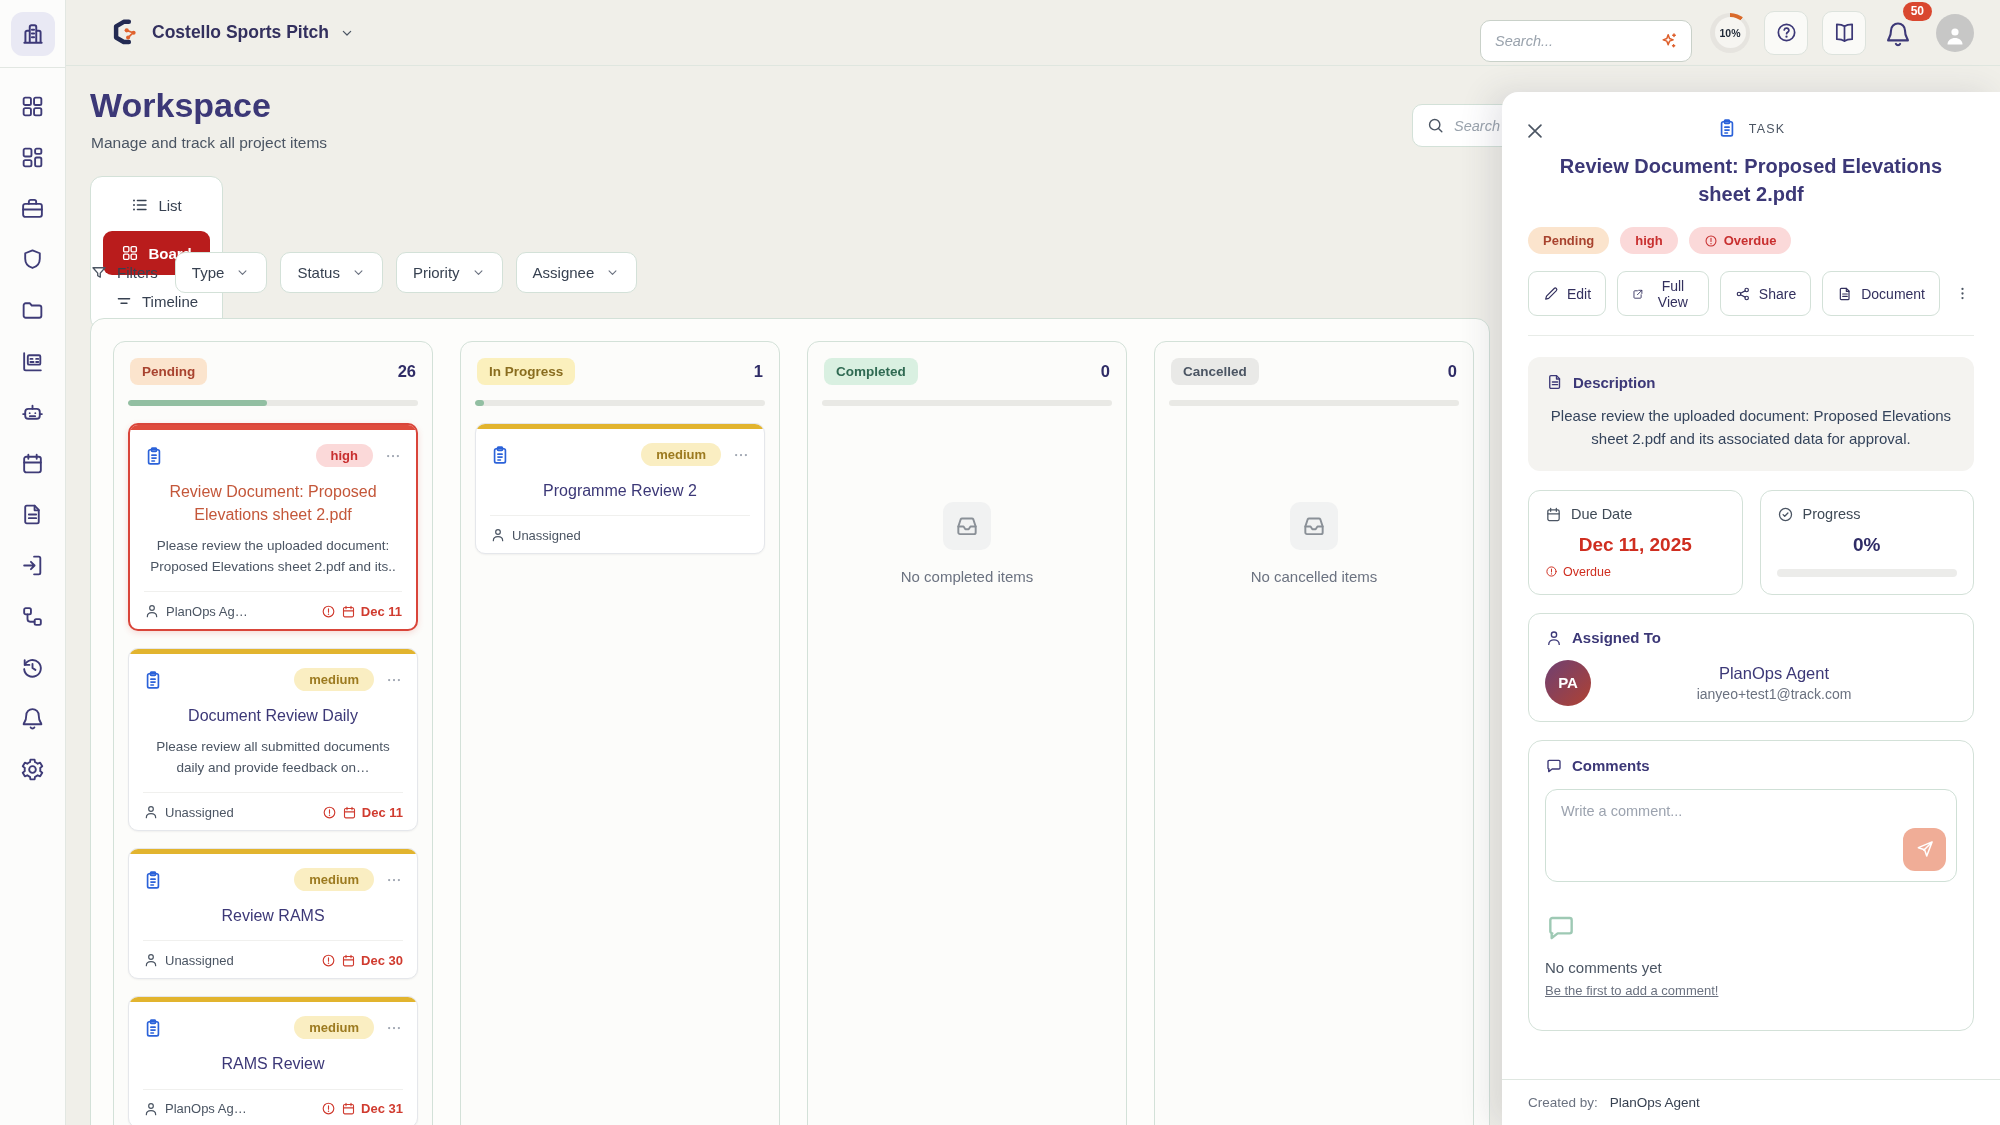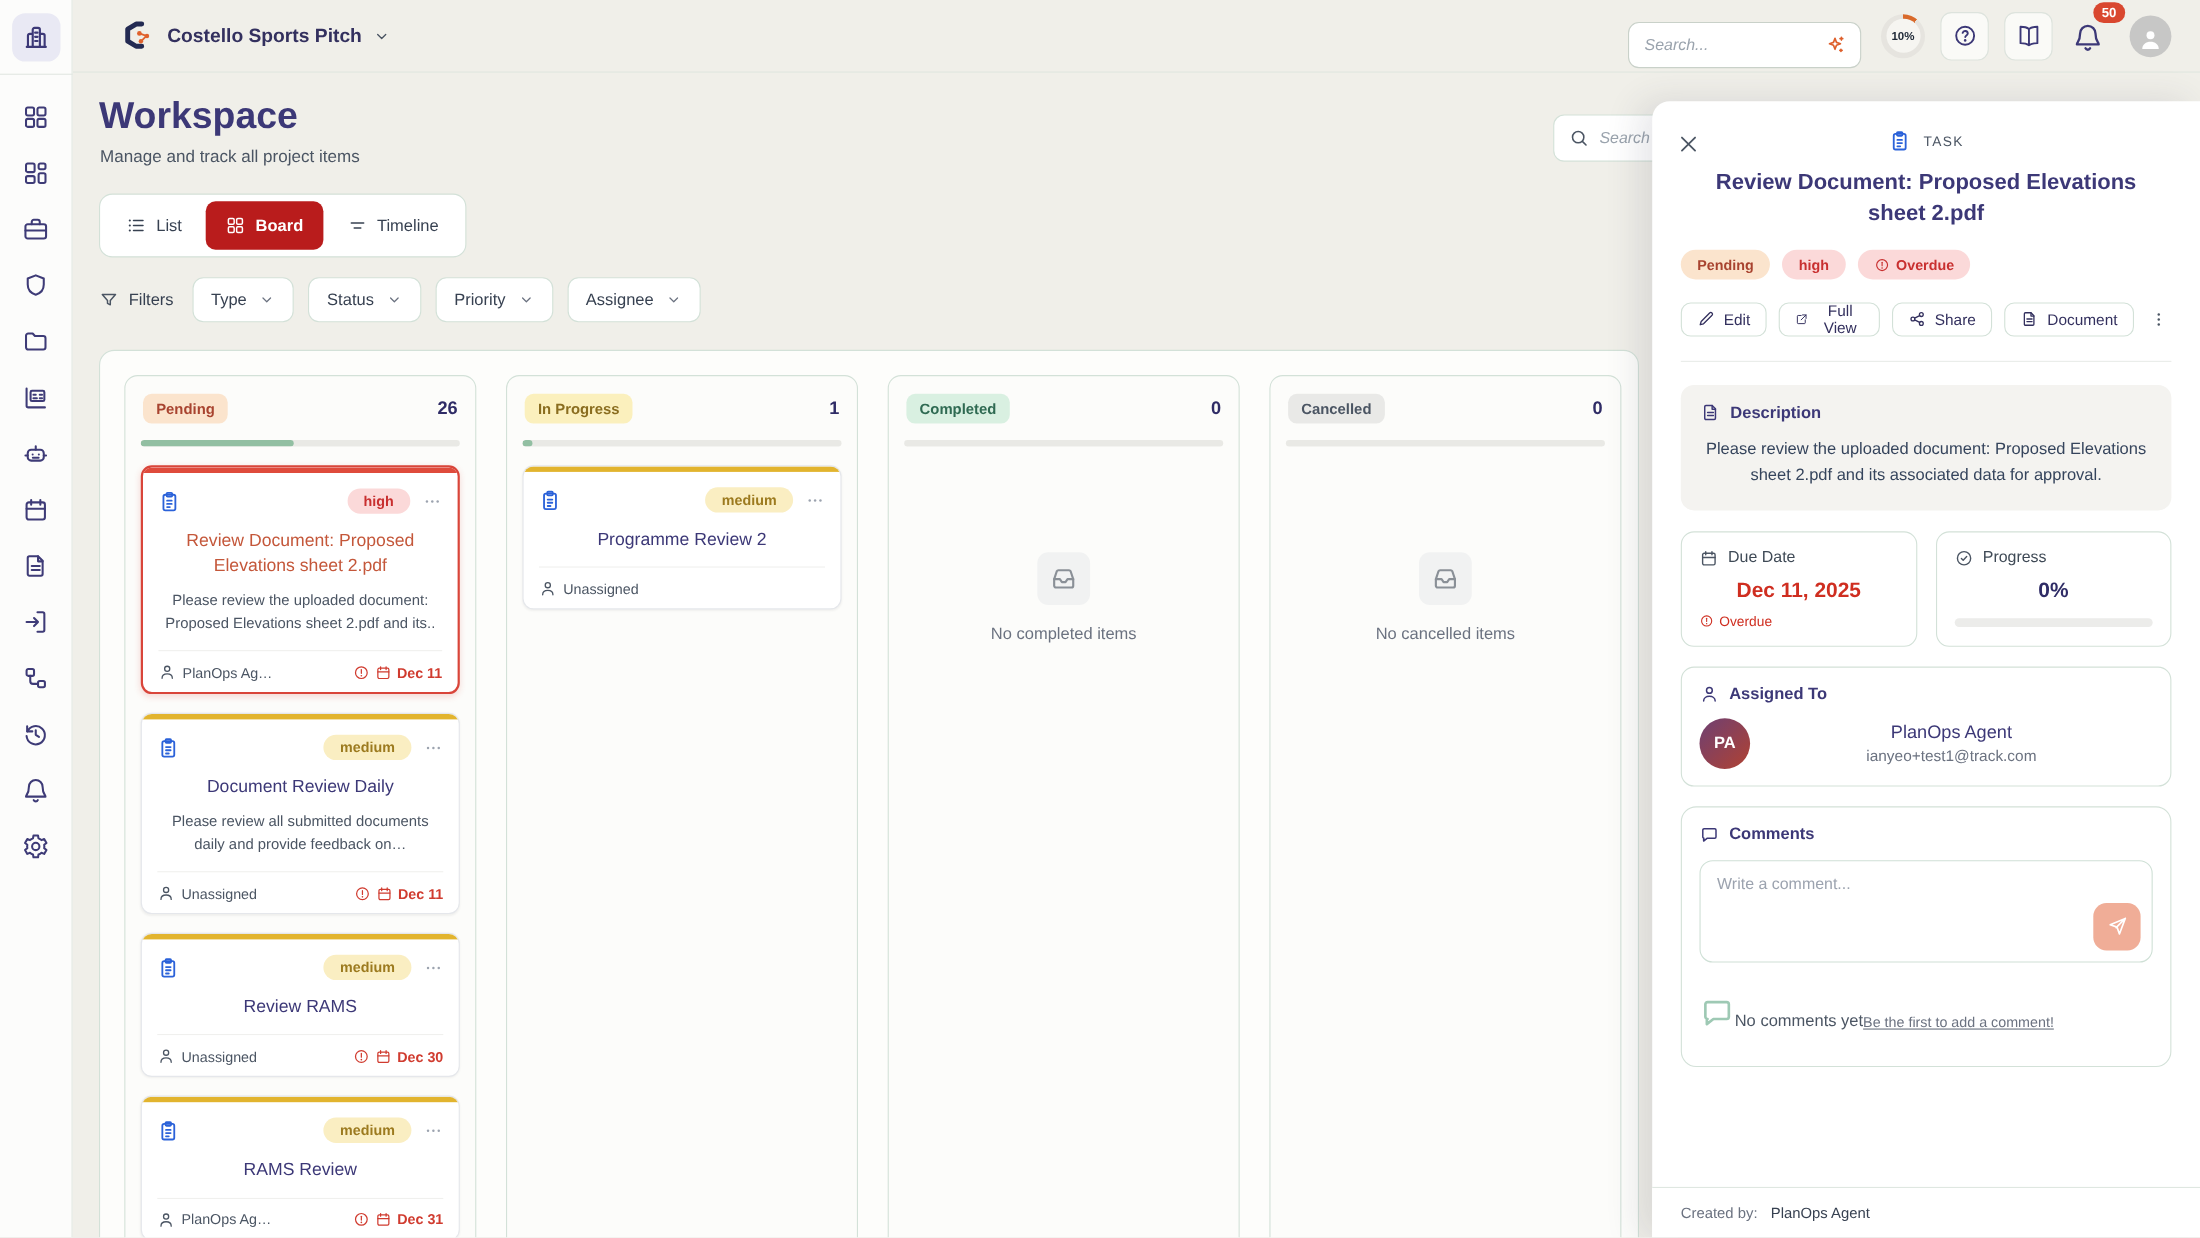--- a/index.html
+++ b/index.html
@@ -34,21 +34,21 @@
   .bellwrap { position:relative; margin-left:18px; width:34px; height:34px; color:#3c3877; cursor:pointer; }
   .bellwrap svg { width:28px; height:28px; margin-top:4px; }
   .bell-badge { position:absolute; top:-14px; right:-14px; background:#d9472f; color:#fff; font-size:12px; font-weight:700; padding:2.5px 8px; border-radius:11px; }
   .avatar { margin-left:18px; width:38px; height:38px; border-radius:50%; background:#c7c7c6; color:#fff; display:grid; place-items:center; overflow:hidden; cursor:pointer; }
   .avatar svg { width:24px; height:24px; margin-top:4px; }
 
   
   .h1 { position:absolute; left:90px; top:86px; font-size:34px; font-weight:700; color:#3c3877; }
   .subtitle { position:absolute; left:91px; top:134px; font-size:15.5px; color:#4b5563; }
 
-  .tabs { position:absolute; left:90px; top:176px; display:inline-flex; align-items:center; background:#fff; border:1px solid #d3e1d8; border-radius:12px; padding:6px; gap:4px; }
+  .tabs { position:absolute; left:90px; top:176px; display:inline-flex; align-items:center; background:#fff; border:1px solid #d3e1d8; border-radius:12px; padding:6px; gap:4px;flex-direction:column; }
   .tab { display:flex; align-items:center; gap:9px; padding:0 18px; height:44px; border-radius:9px; color:#374151; font-size:15px; cursor:pointer; }
   .tab svg { width:18px; height:18px; }
   .tab.active { background:#b91c1c; color:#fff; font-weight:700; }
 
   .filters { position:absolute; left:90px; top:252px; display:flex; align-items:center; gap:13px; }
   .filters-label { display:flex; align-items:center; gap:9px; color:#374151; font-size:15px; margin-right:4px; }
   .filters-label svg { width:18px; height:18px; color:#4b5563; }
   .fbtn { height:41px; padding:0 16px; background:#fff; border:1px solid #d3e1d8; border-radius:10px; display:flex; align-items:center; gap:11px; color:#374151; font-size:15px; cursor:pointer; }
   .fbtn svg { width:15px; height:15px; color:#6b7280; }
 
@@ -101,21 +101,21 @@
   .p-type .clip { width:22px; height:22px; }
   .p-type-label { font-size:12.5px; letter-spacing:1.2px; color:#4b5563; }
   .p-title { text-align:center; color:#3c3877; font-size:20px; font-weight:700; line-height:1.4; margin-top:12px; padding:0 18px; }
   .p-badges { display:flex; gap:11px; margin-top:19px; }
   .pb { font-size:13px; font-weight:700; padding:6px 15px; border-radius:999px; display:flex; align-items:center; gap:6px; }
   .pb svg { width:14px; height:14px; }
   .pb.pending { background:#fbe4cd; color:#a8432f; }
   .pb.high    { background:#fbd9d9; color:#c82f2f; }
   .pb.overdue { background:#fbd9d9; color:#c82f2f; }
   .p-actions { display:flex; gap:11px; margin-top:17px; align-items:center; padding-bottom:19px; border-bottom:1px solid #e8ece8; }
-  .abtn { height:31px; padding:0 14px; border:1px solid #d3e1d8; border-radius:9px; background:#fff; color:#33305e; font-size:14px; display:flex; align-items:center; gap:8px; font-weight:500; cursor:pointer; }
+  .abtn { height:45px; padding:0 14px; border:1px solid #d3e1d8; border-radius:9px; background:#fff; color:#33305e; font-size:14px; display:flex; align-items:center; gap:8px; font-weight:500; cursor:pointer; }
   .abtn svg { width:16px; height:16px; }
   .amore { width:30px; height:38px; display:grid; place-items:center; color:#4b5563; cursor:pointer; }
   .amore svg { width:17px; height:17px; }
 
   .p-desc { background:#f4f3f0; border-radius:12px; padding:16px 18px 20px; margin-top:21px; }
   .p-h { display:flex; align-items:center; gap:9px; color:#3c3877; font-weight:700; font-size:15px; }
   .p-h svg { width:18px; height:18px; }
   .p-desc-text { text-align:center; color:#35445c; font-size:15px; line-height:1.55; margin-top:13px; }
 
   .p-row { display:flex; gap:17px; margin-top:19px; }
@@ -135,21 +135,21 @@
   .pa-info { flex:1; text-align:center; }
   .pa-name { color:#3c3877; font-size:16.5px; }
   .pa-email { color:#6b7280; font-size:14px; margin-top:3px; }
 
   .p-comments { border:1px solid #d3e1d8; border-radius:14px; padding:16px; margin-top:18px; }
   .c-inputwrap { position:relative; margin-top:14px; }
   .c-inputwrap textarea { width:100%; height:93px; border:1px solid #cfe0d6; border-radius:12px; padding:13px 15px; font:inherit; font-size:14.5px; color:#374151; resize:none; background:#fff; outline:none; display:block; }
   .c-inputwrap textarea::placeholder { color:#9ca3af; }
   .sendbtn { position:absolute; right:11px; bottom:11px; width:43px; height:43px; border-radius:12px; background:#f0ad97; color:#fff; display:grid; place-items:center; border:none; cursor:pointer; }
   .sendbtn svg { width:20px; height:20px; }
-  .c-empty { display:flex; flex-direction:row; align-items:flex-end; margin-top:30px; padding-bottom:16px; }
+  .c-empty { display:flex; flex-direction:column; align-items:flex-start; margin-top:30px; padding-bottom:16px; }
   .c-empty svg { width:32px; height:32px; color:#9ec9b4; }
   .ce-title { color:#4b5563; font-size:15px; margin-top:15px; }
   .ce-sub { color:#6b7280; font-size:13px; margin-top:7px;text-decoration:underline; }
 
   .p-footer { position:absolute; left:0; right:0; bottom:0; height:46px; border-top:1px solid #dfe7e1; display:flex; align-items:center; padding:0 26px; gap:12px; font-size:13.5px; background:#fff; }
   .cb-label { color:#6b7280; }
   .cb-val { color:#374151; }
 </style>
 </head>
 <body>

